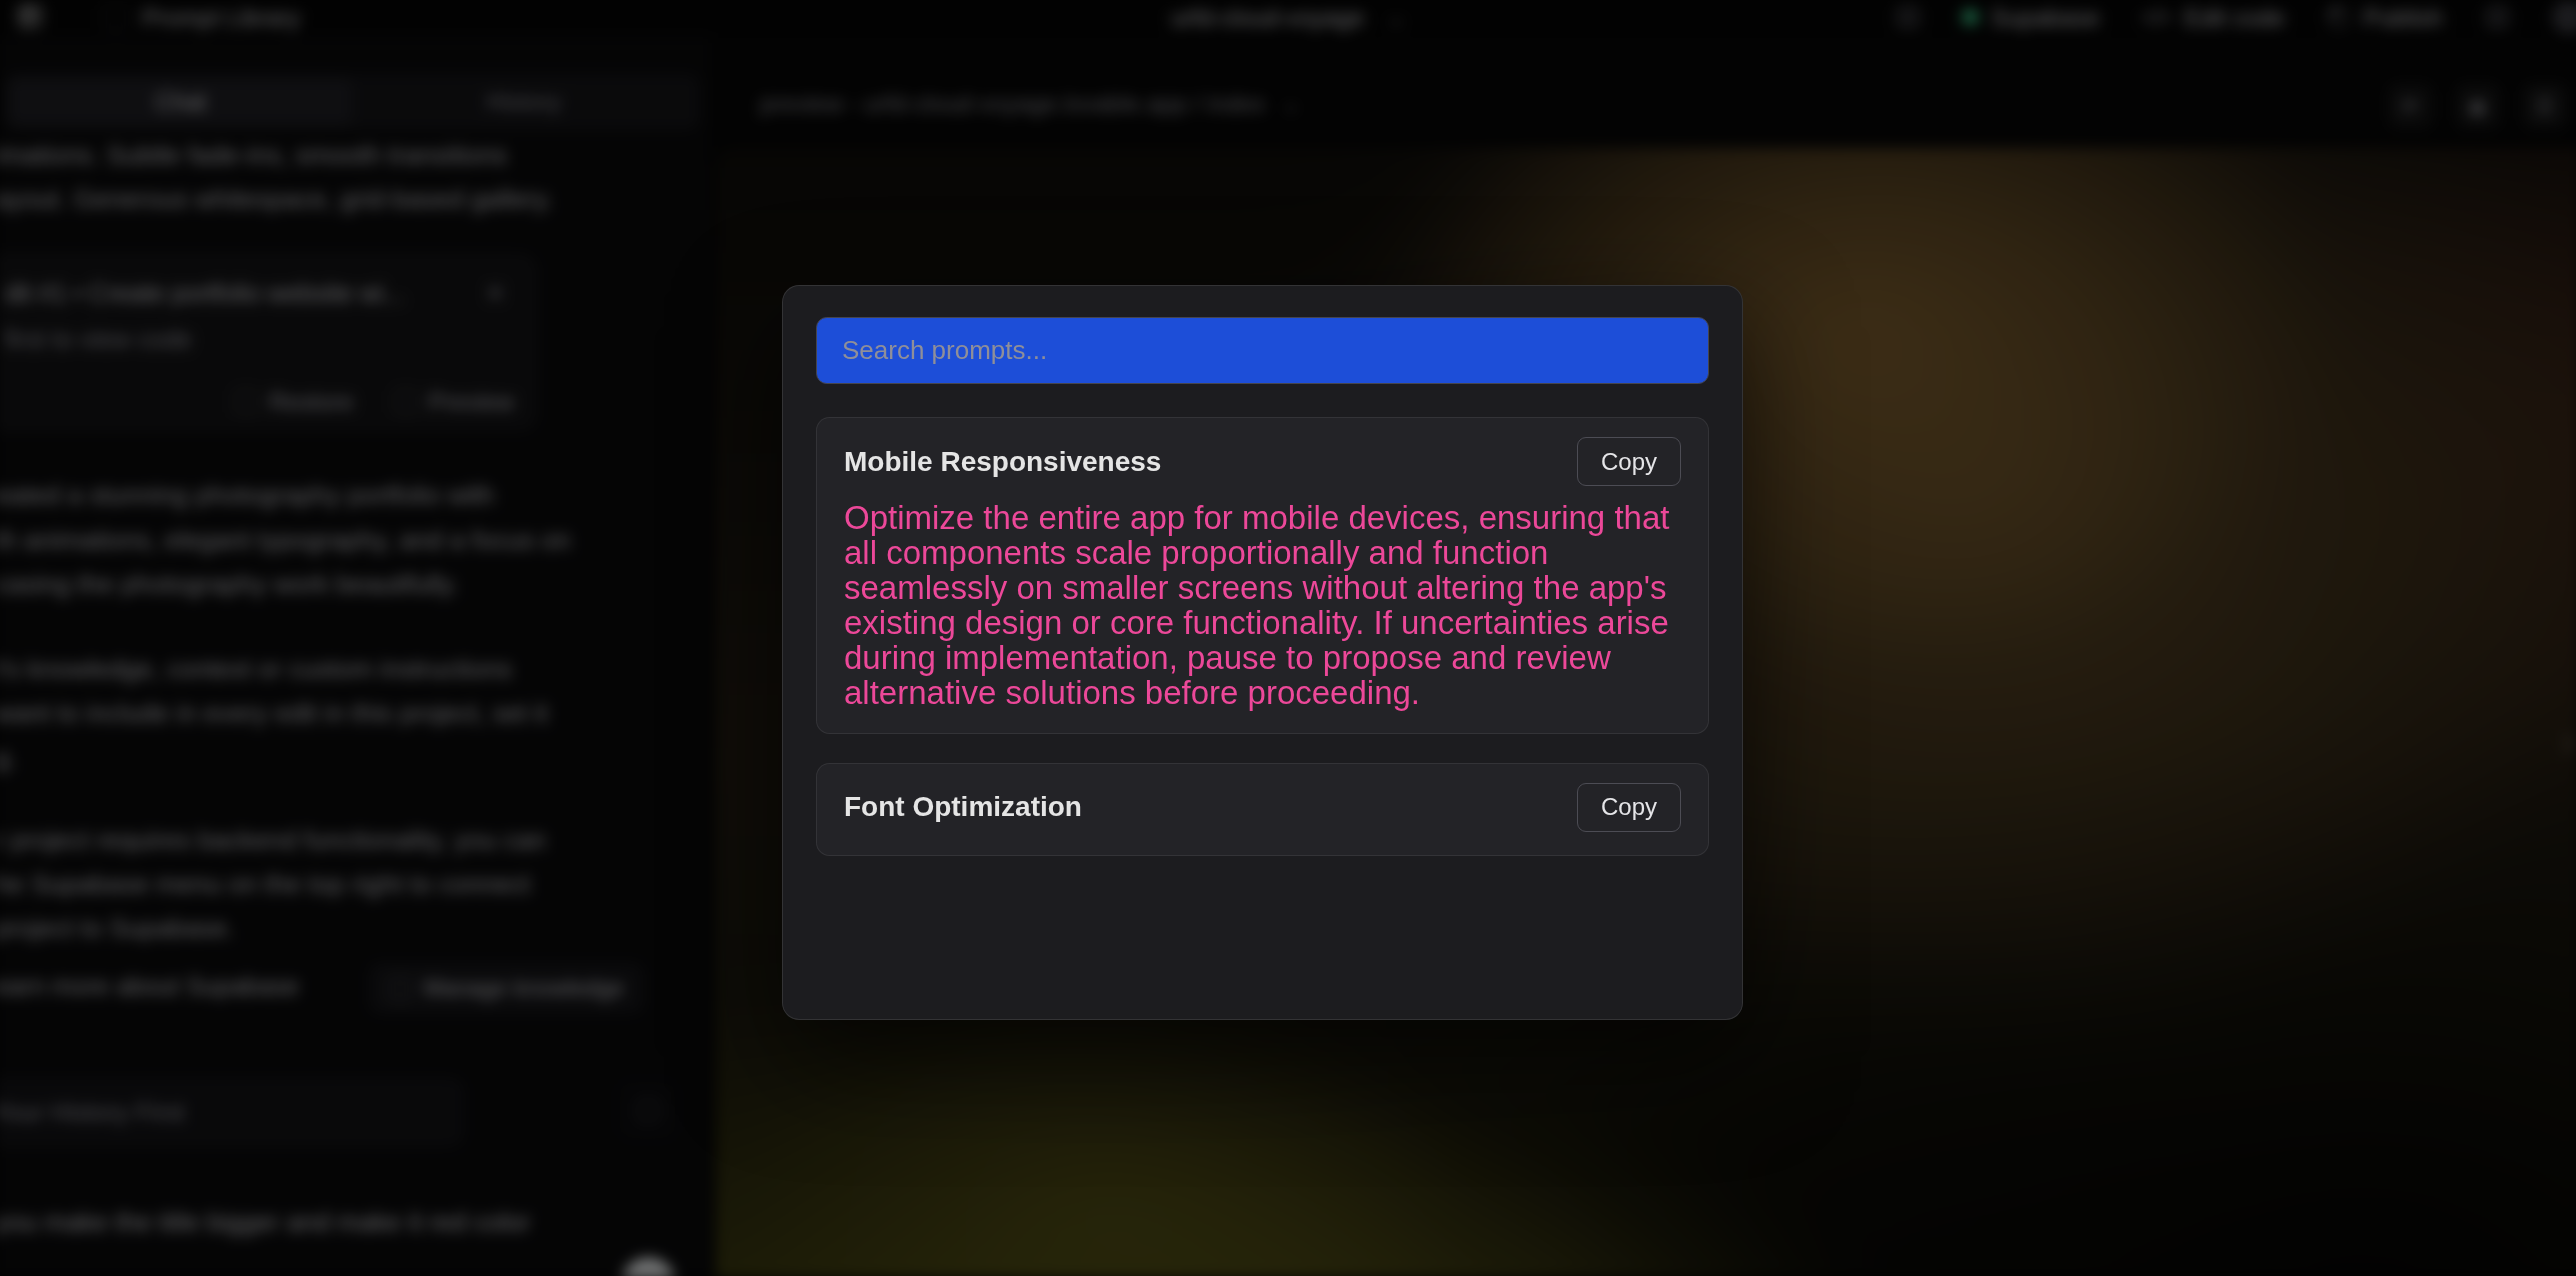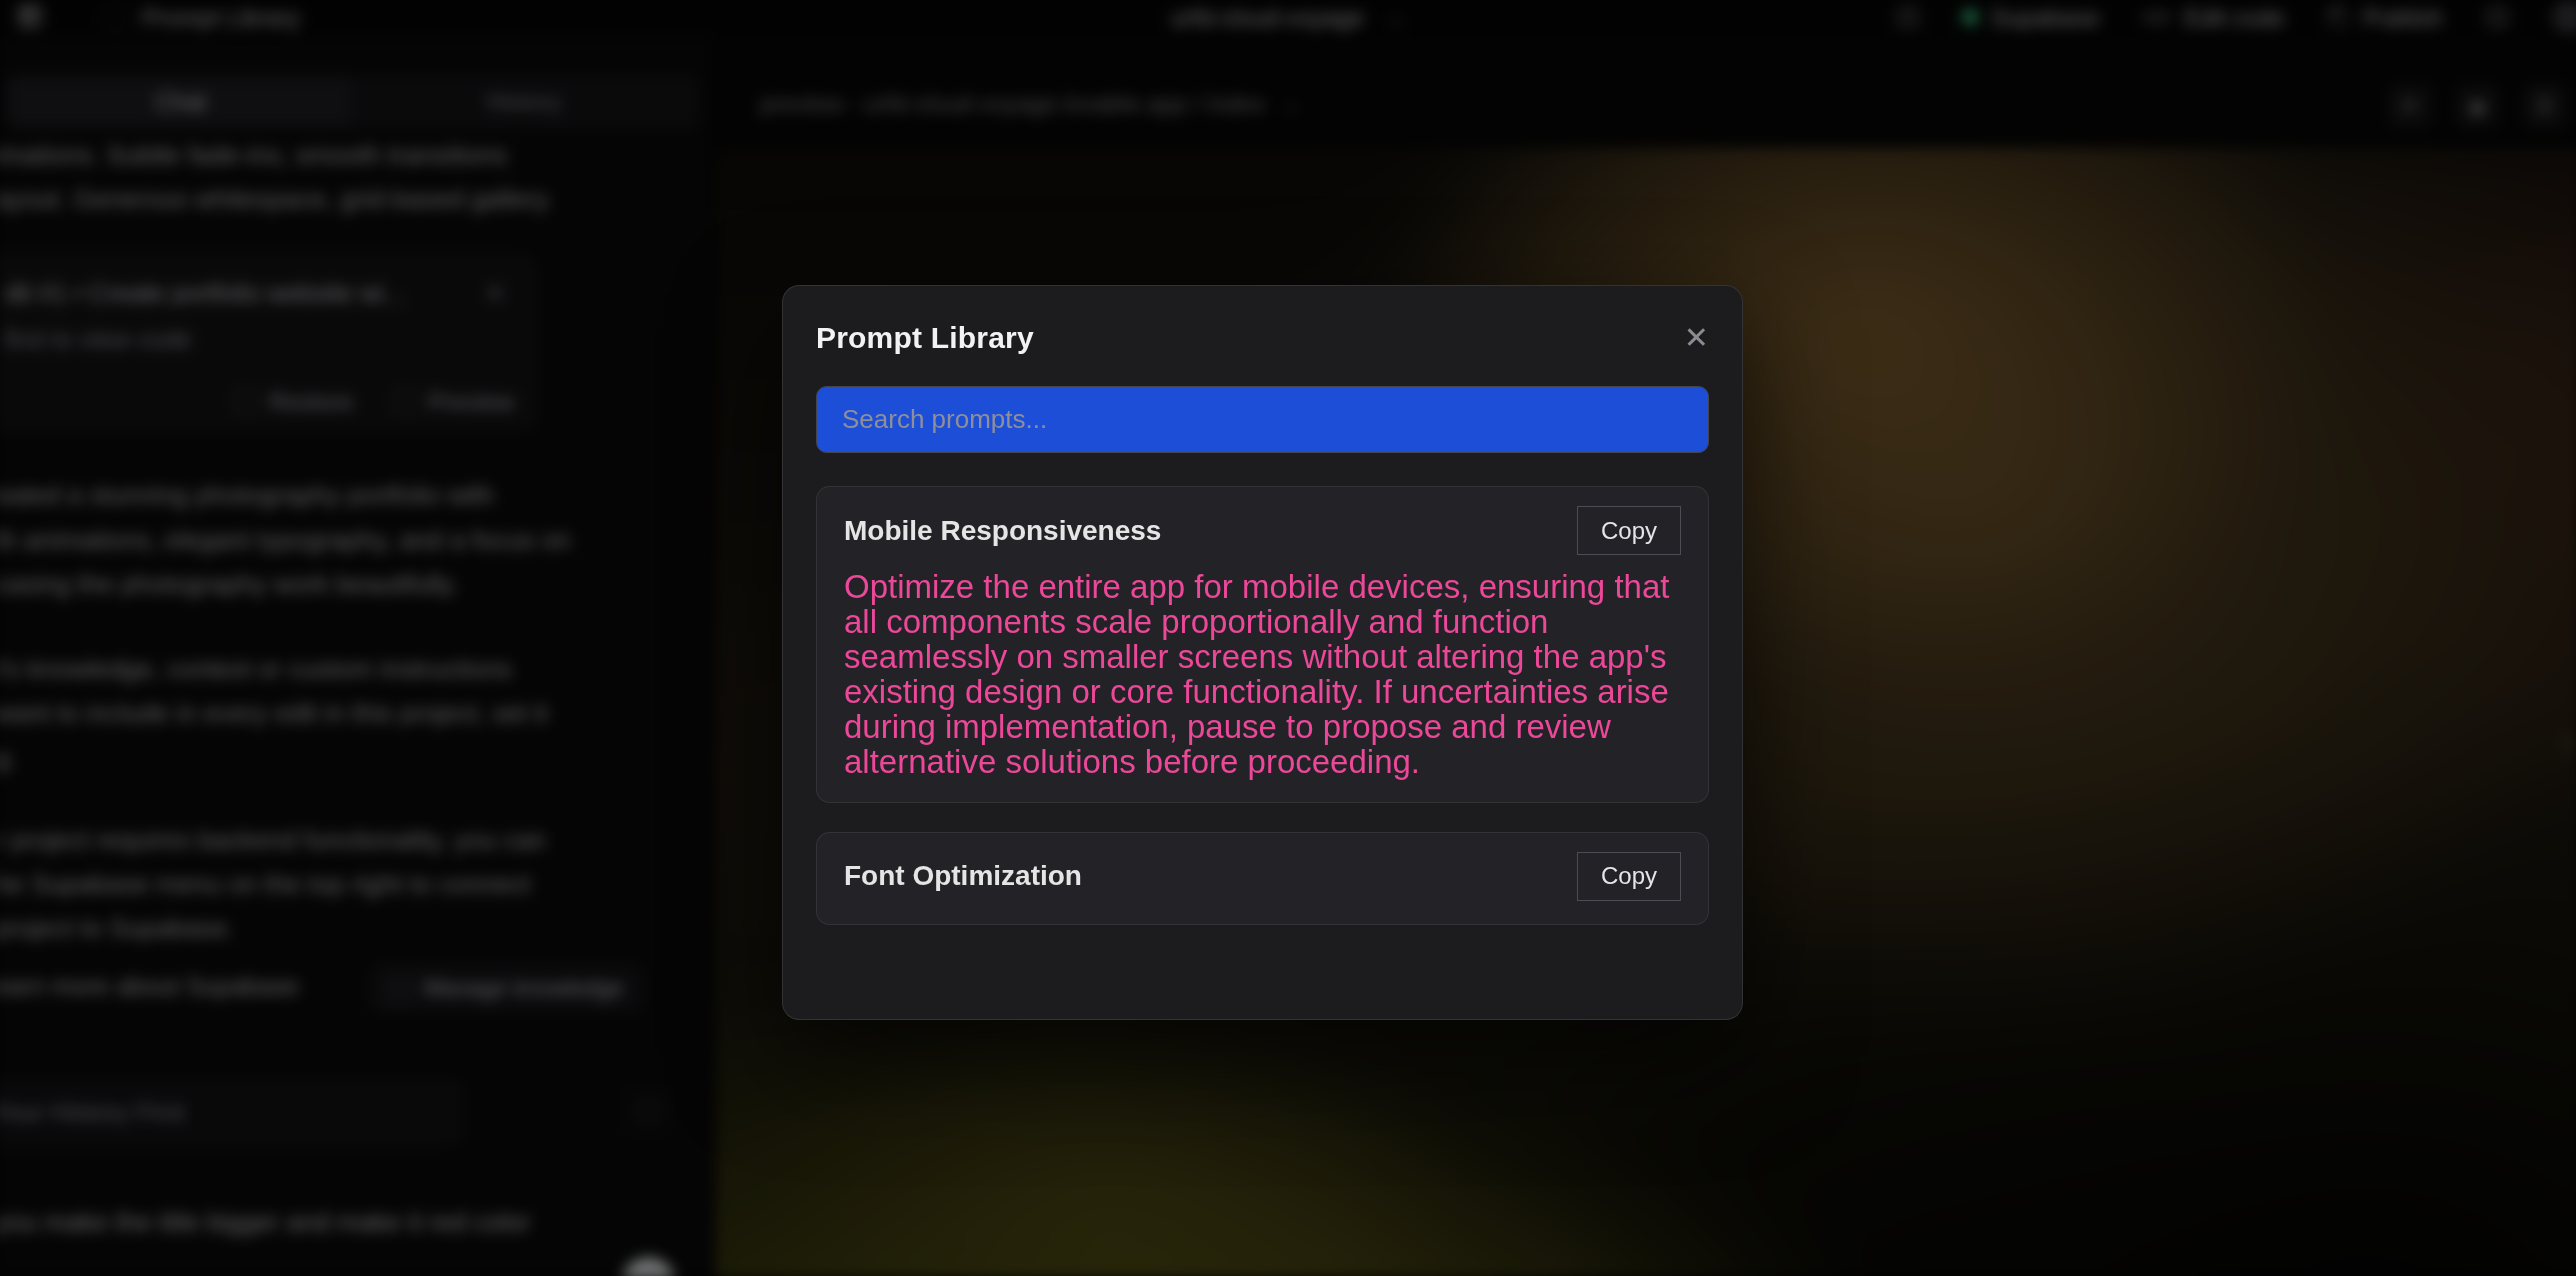--- a/index.html
+++ b/index.html
@@ -73,21 +73,21 @@
   .modal-head{margin-top:35px;display:flex;align-items:center;justify-content:space-between;}
   .modal-title{color:#f2f2f4;font-size:30px;font-weight:600;letter-spacing:0.2px;}
   .modal-close{color:#8b8b93;font-size:30px;line-height:1;cursor:default;}
   .search-wrap{margin-top:31px;height:67px;background:#1d4ed8;border:1.4px solid #45454d;border-radius:10.6px;display:flex;align-items:center;box-sizing:border-box;}
   .search-wrap input{width:100%;background:transparent;border:none;outline:none;color:#e8e8ea;font-size:26px;padding:0 25px;font-family:inherit;}
   .search-wrap input::placeholder{color:#8f8f99;}
   .prompt-list{margin-top:33px;display:flex;flex-direction:column;gap:29px;}
   .prompt-card{background:#232327;border:1px solid rgba(255,255,255,0.075);border-radius:13.5px;padding:19px 27px 23px 27px;}
   .pc-head{display:flex;align-items:center;justify-content:space-between;}
   .pc-title{color:#e5e5e5;font-size:28px;font-weight:600;}
-  .copy-btn{border:1px solid #4c4c54;border-radius:0;background:transparent;color:#e5e5e8;font-size:24px;padding:9.6px 23px;font-family:inherit;}
+  .copy-btn{border:1px solid #4c4c54;border-radius:9px;background:transparent;color:#e5e5e8;font-size:24px;padding:9.6px 23px;font-family:inherit;}
   .pc-desc{margin-top:13.5px;color:#ec4899;font-size:33px;line-height:35px;}
 </style>
 </head>
 <body>
 
 <div id="screen">
 
   <div id="app">
 
     <div class="topbar">
@@ -204,24 +204,20 @@
       <div class="photo">
         <div class="photo-bg"></div>
       </div>
       <div class="edge-chev">›</div>
     </div>
   </div>
 
   <div id="dim-overlay"></div>
 
   <div class="modal">
-    <div class="modal-head">
-      <div class="modal-title">Prompt Library</div>
-      <div class="modal-close">✕</div>
-    </div>
     <div class="search-wrap">
       <input type="text" placeholder="Search prompts..." style="">
     </div>
     <div class="prompt-list">
       <div class="prompt-card">
     <div class="pc-head">
       <span class="pc-title">Mobile Responsiveness</span>
       <button class="copy-btn">Copy</button>
     </div>
     <div class="pc-desc">Optimize the entire app for mobile devices, ensuring that all components scale proportionally and function seamlessly on smaller screens without altering the app's existing design or core functionality. If uncertainties arise during implementation, pause to propose and review alternative solutions before proceeding.</div>

